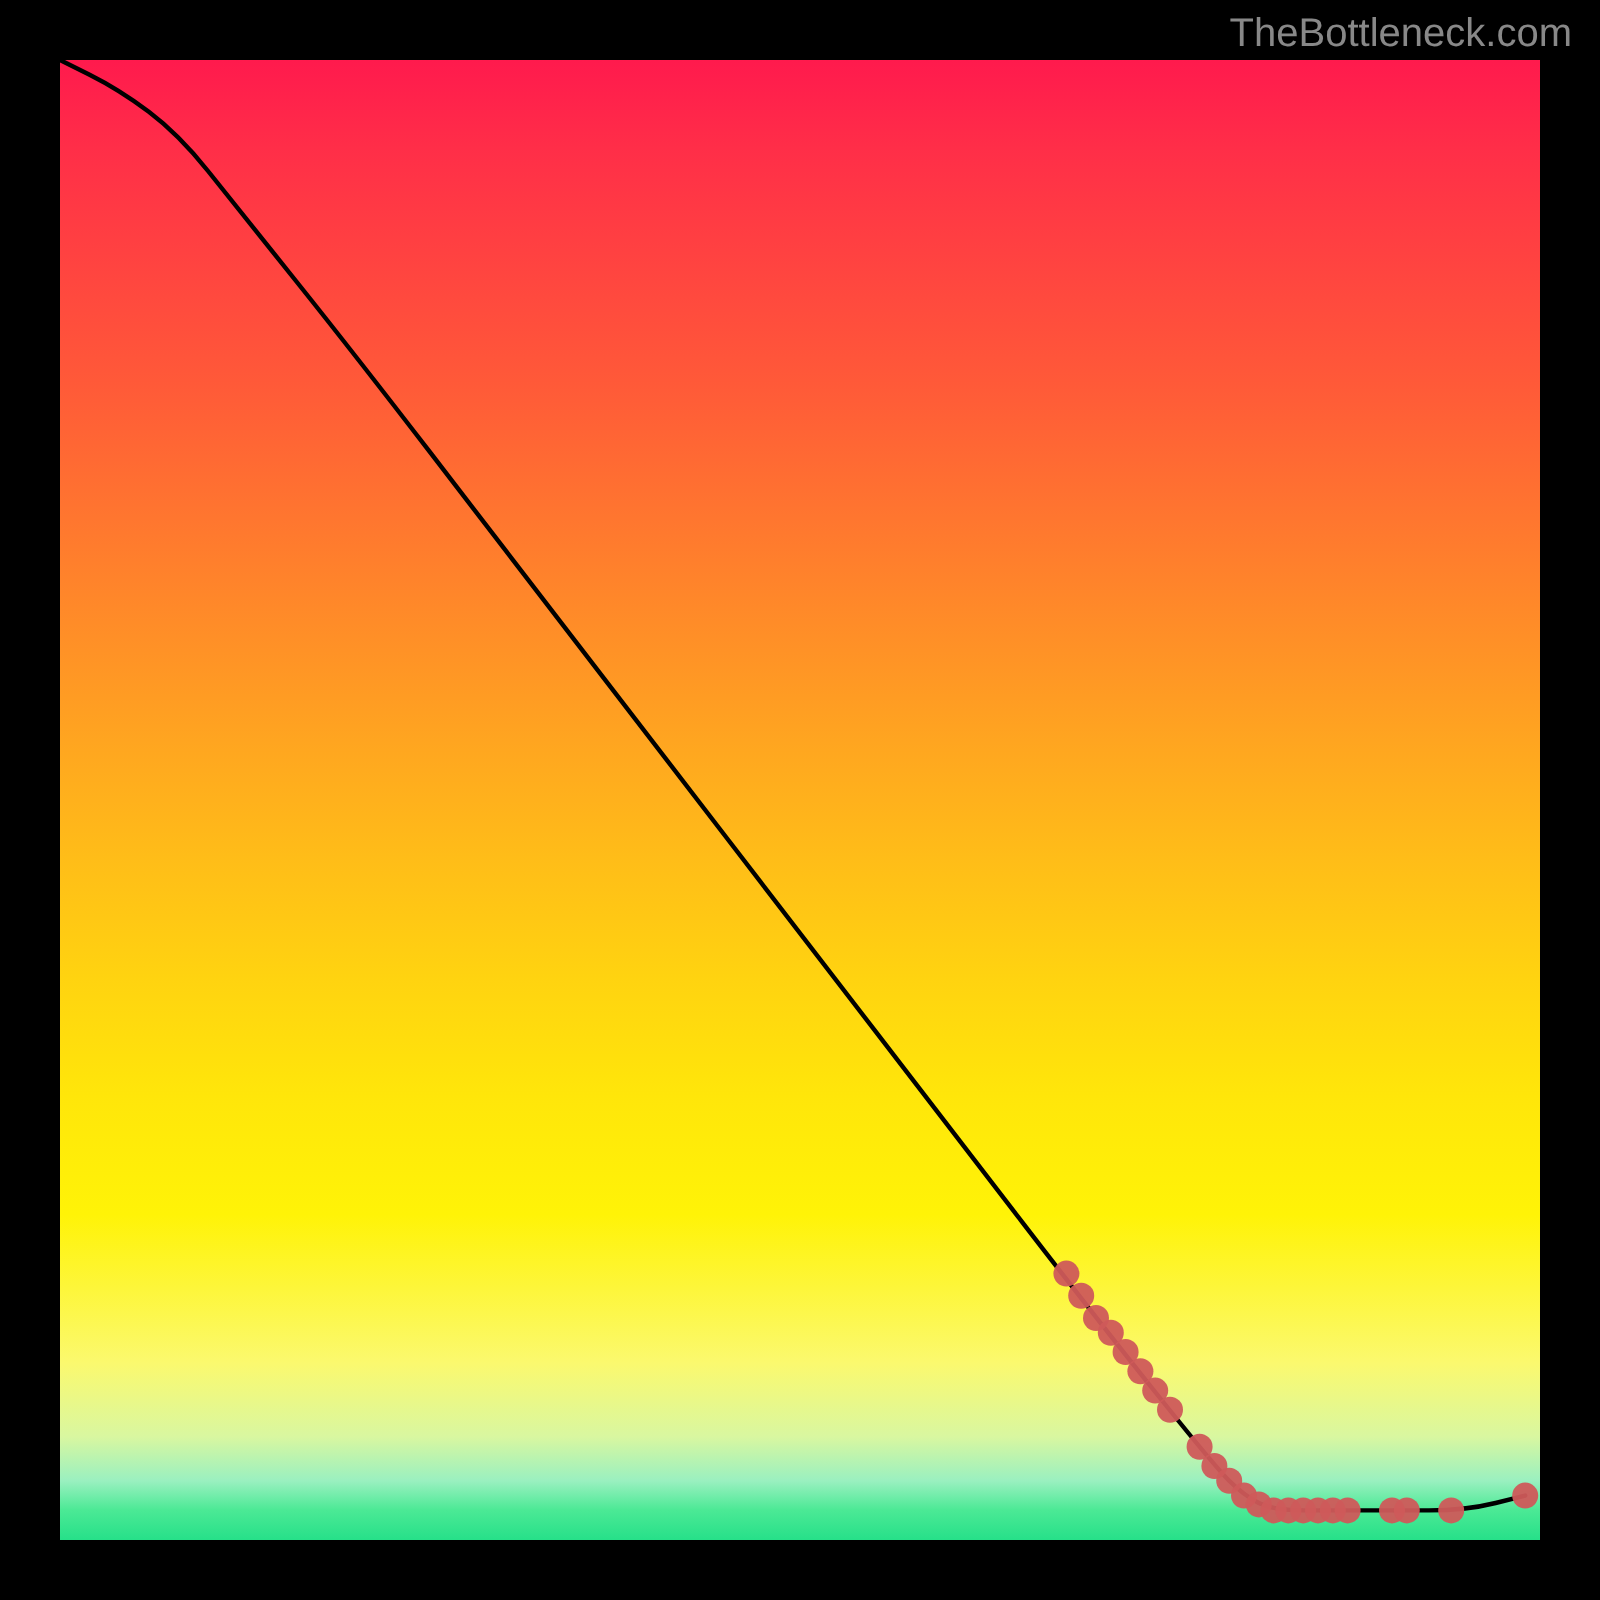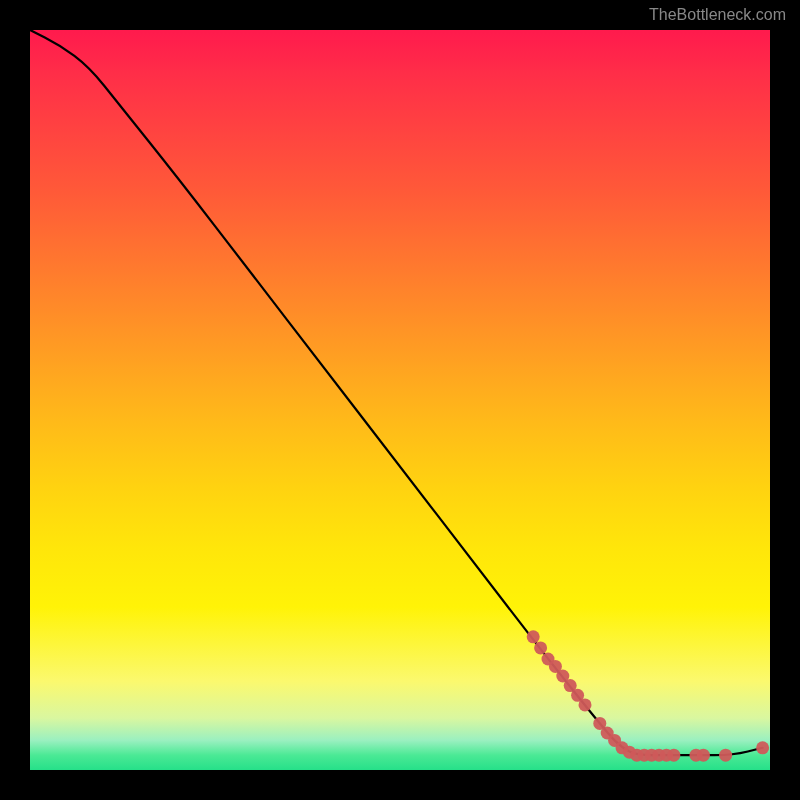--- a/index.html
+++ b/index.html
@@ -9,21 +9,21 @@
     background: #000;
     position: relative;
     font-family: Arial, sans-serif;
     overflow: hidden;
   }
   .source-label {
     position: absolute;
     top: 6px;
     right: 14px;
     color: #888;
-    font-size: 16px;
+    font-size: 20px;
     font-weight: 500;
     z-index: 10;
   }
   .plot-area {
     position: absolute;
     left: 30px;
     top: 30px;
     width: 740px;
     height: 740px;
   }

